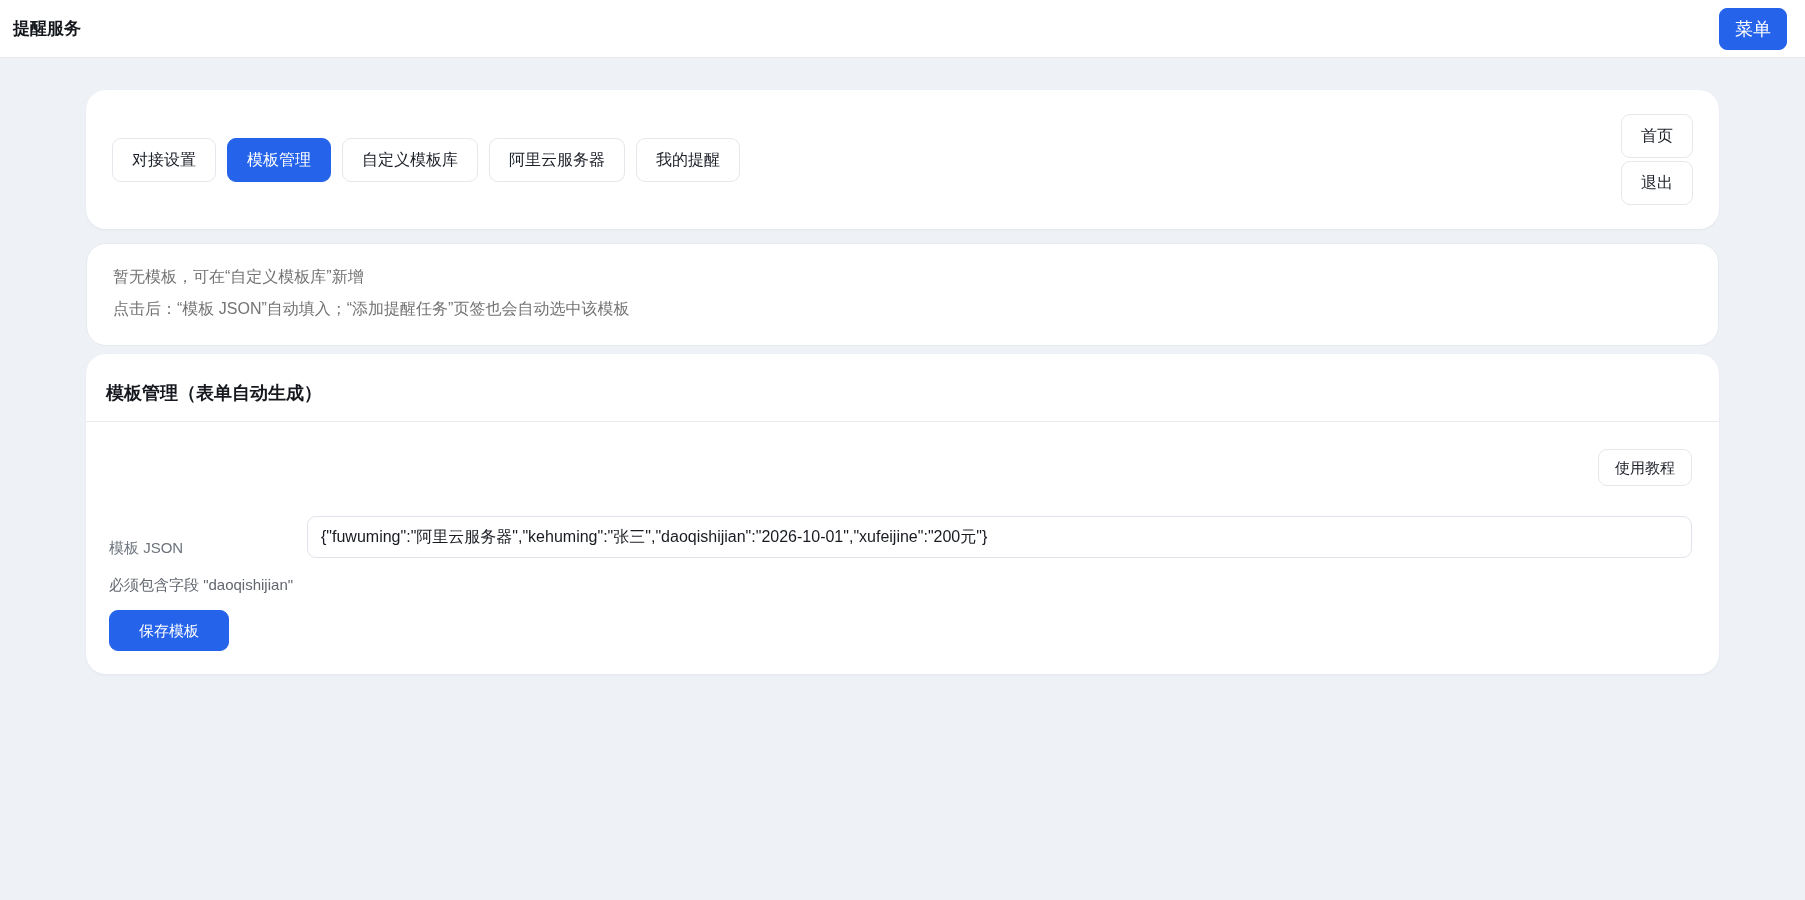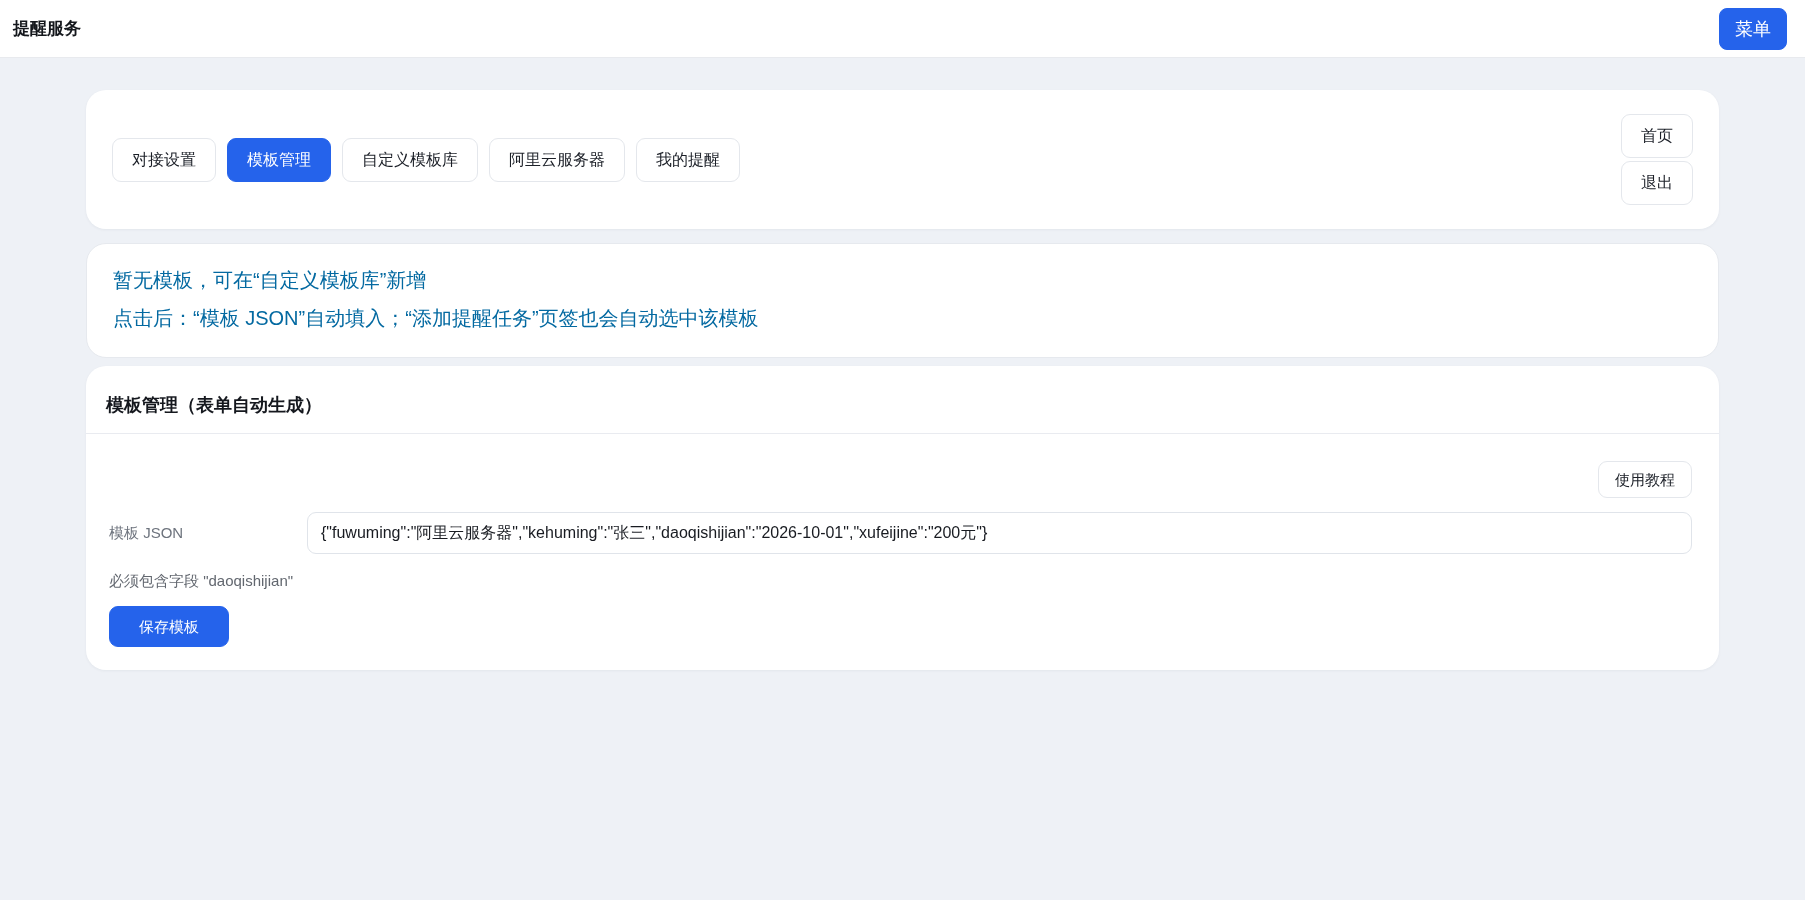--- a/index.html
+++ b/index.html
@@ -66,44 +66,44 @@
   .tabs-right { display: flex; gap: 3px; flex-direction: column; }
 
   
   .notice-card {
     margin-top: 14px;
     padding: 23px 26px 25px 26px;
     border: 1px solid #e6e9ee;
     box-shadow: none;
   }
   .notice-line {
-    font-size: 20px;
-    color: #0369a1;
+    font-size: 16px;
+    color: #737373;
   }
   .notice-line + .notice-line { margin-top: 11px; }
 
   
   .main-card { margin-top: 8px; }
   .section-head { padding: 27px 22px 16px 20px; }
   .section-title {
     font-size: 18px;
     font-weight: bold;
     color: #15181e;
     font-family: Liberation Mono, monospace;
   }
   .section-divider { border-bottom: 1px solid #e9ebf0; }
 
   .form-area { padding: 27px 27px 23px 23px; }
   .tutorial-row { display: flex; justify-content: flex-end; }
   .btn-tutorial { padding: 10px 16px; font-size: 15px; border-radius: 9px; }
 
   .field-row {
     display: flex;
-    align-items: center;
-    margin-top: 14px;
+    align-items: flex-end;
+    margin-top: 30px;
   }
   .field-label {
     width: 198px;
     flex: 0 0 198px;
     font-size: 15px;
     color: #6d737d;
   }
   .field-input {
     flex: 1;
     height: 42px;

